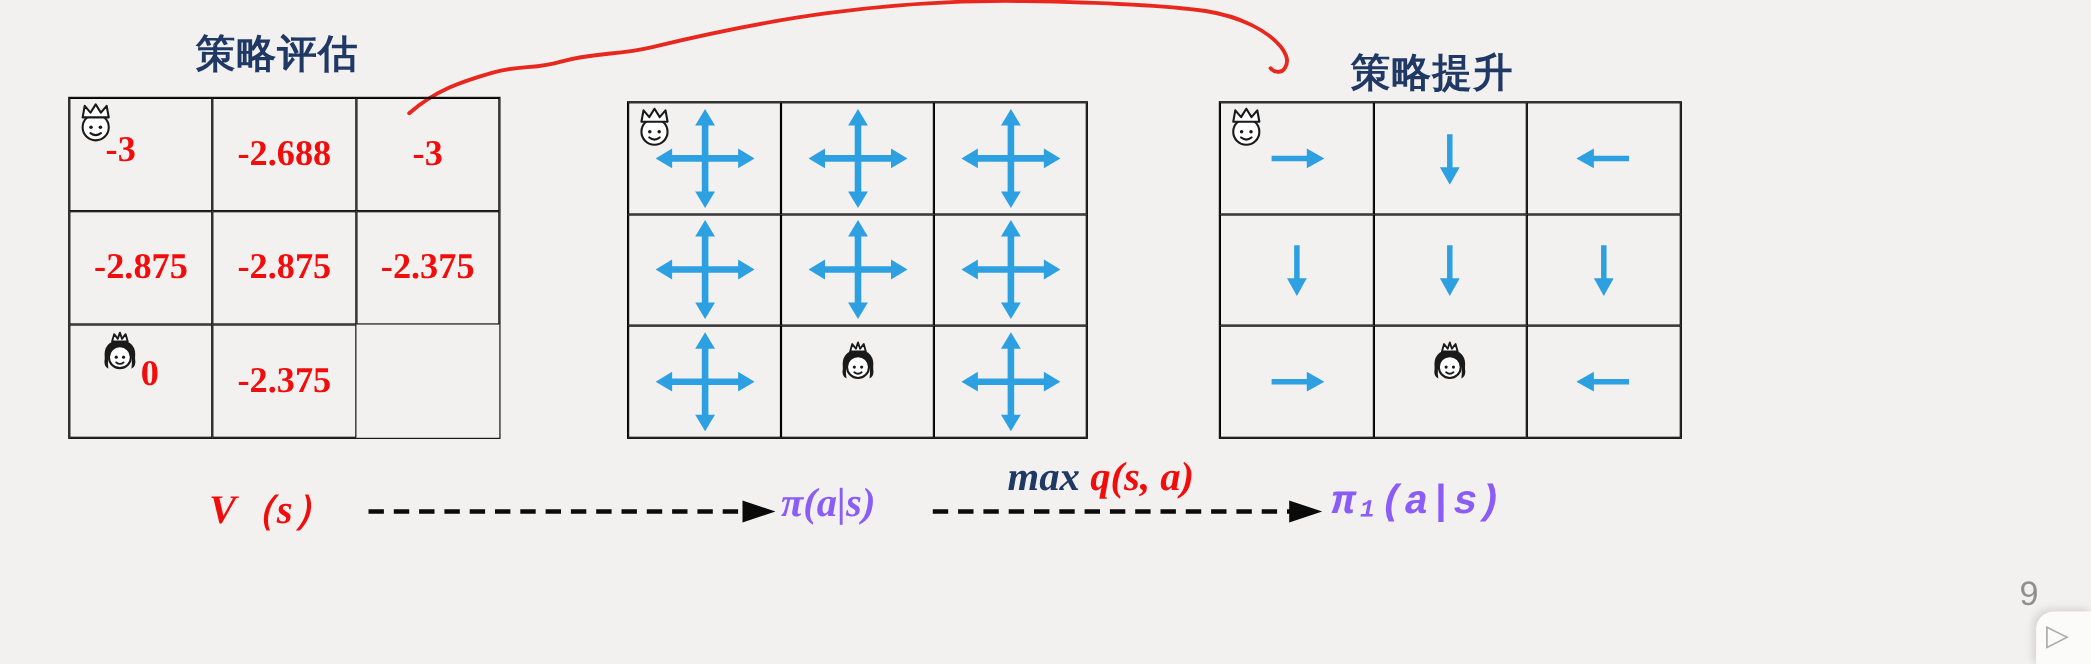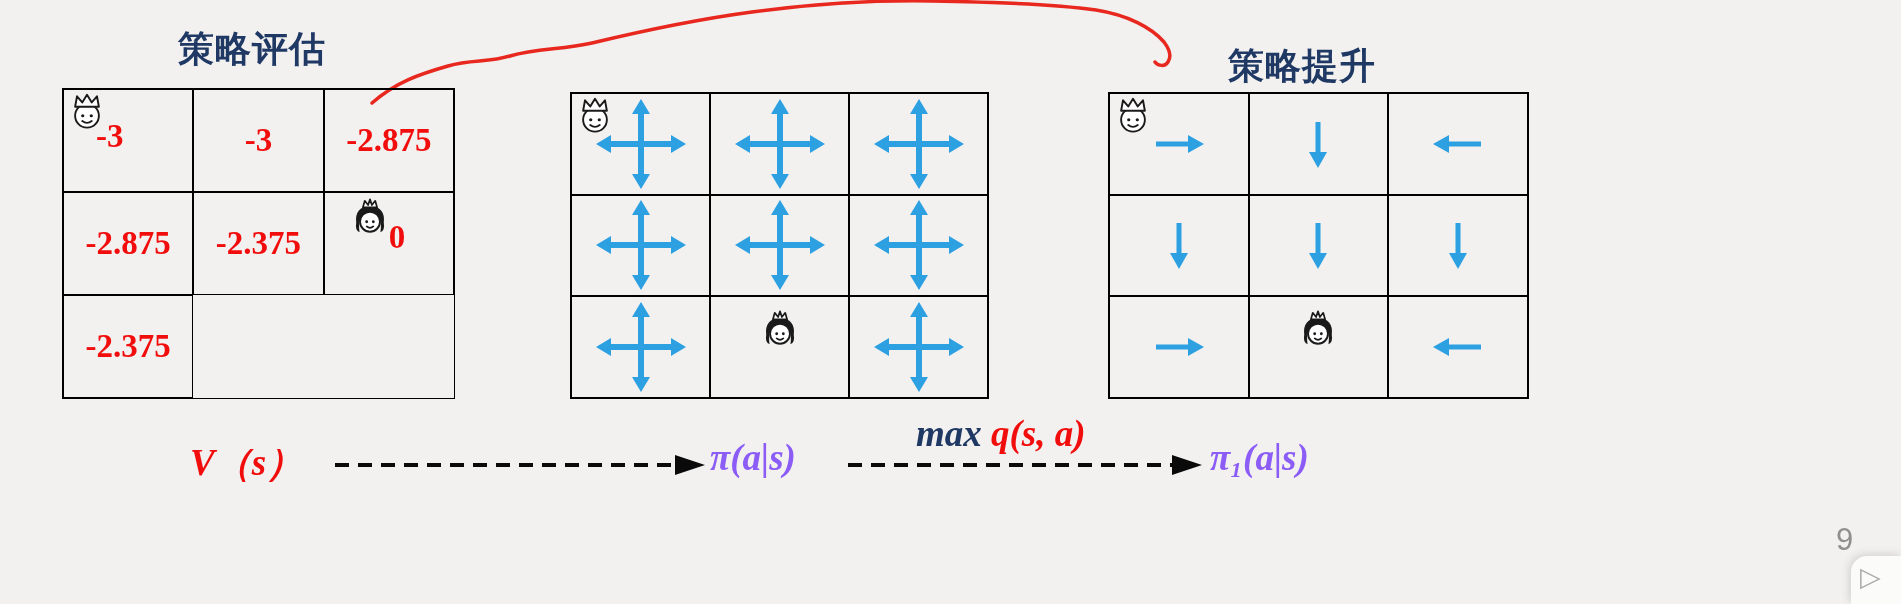--- a/index.html
+++ b/index.html
@@ -40,20 +40,23 @@
       <span class="corner-icon js-icon"><svg width="38" height="38" viewBox="0 0 40 40">
             <circle cx="20" cy="25" r="12.5" fill="#fff" stroke="#1a1a1a" stroke-width="2"></circle>
             <path d="M7.5 15.5 L9.5 4.5 L15 11 L20 3 L25 11 L30.5 4.5 L32.5 15.5 Z" fill="#fff" stroke="#1a1a1a" stroke-width="2" stroke-linejoin="round"></path>
             <circle cx="15.5" cy="25" r="1.7" fill="#1a1a1a"></circle>
             <circle cx="24.5" cy="25" r="1.7" fill="#1a1a1a"></circle>
             <path d="M15 30.5 Q20 34.5 25 30.5" fill="none" stroke="#1a1a1a" stroke-width="2" stroke-linecap="round"></path>
           </svg></span>
       <span class="value abs" style="top:28px; left:32px;">-3</span>
     </div>
     <div class="cell">
+        <span class="value">-2.688</span>
+      </div>
+    <div class="cell">
         <span class="value">-3</span>
       </div>
     <div class="cell">
         <span class="value">-2.875</span>
       </div>
     <div class="cell">
         <span class="value">-2.875</span>
       </div>
     <div class="cell">
         <span class="value">-2.375</span>
@@ -254,21 +257,21 @@
   <div class="formula" style="left:916px; top:412px;font-style:italic;">
     <span class="f-navy">max</span>
     <span class="f-red">q(s, a)</span>
   </div>
 
   <svg class="dashed-arrow" style="left:846px; top:452px;" width="356" height="26" viewBox="0 0 356 26">
     <line x1="2" y1="13" x2="328" y2="13" stroke="#0a0a0a" stroke-width="4" stroke-dasharray="14 9"></line>
     <polygon points="326,3 356,13 326,23" fill="#0a0a0a"></polygon>
   </svg>
 
-  <div class="formula f-blue" style="left:1210px; top:436px;">π₁(a|s)</div>
+  <div class="formula f-blue" style="left:1210px; top:436px;font-family:Liberation Mono, monospace;">π₁(a|s)</div>
 
   <div class="page-num">9</div>
 
   <div class="play-corner">
     <span class="tri">▷</span>
   </div>
 
 </div>
 
 </body></html>

